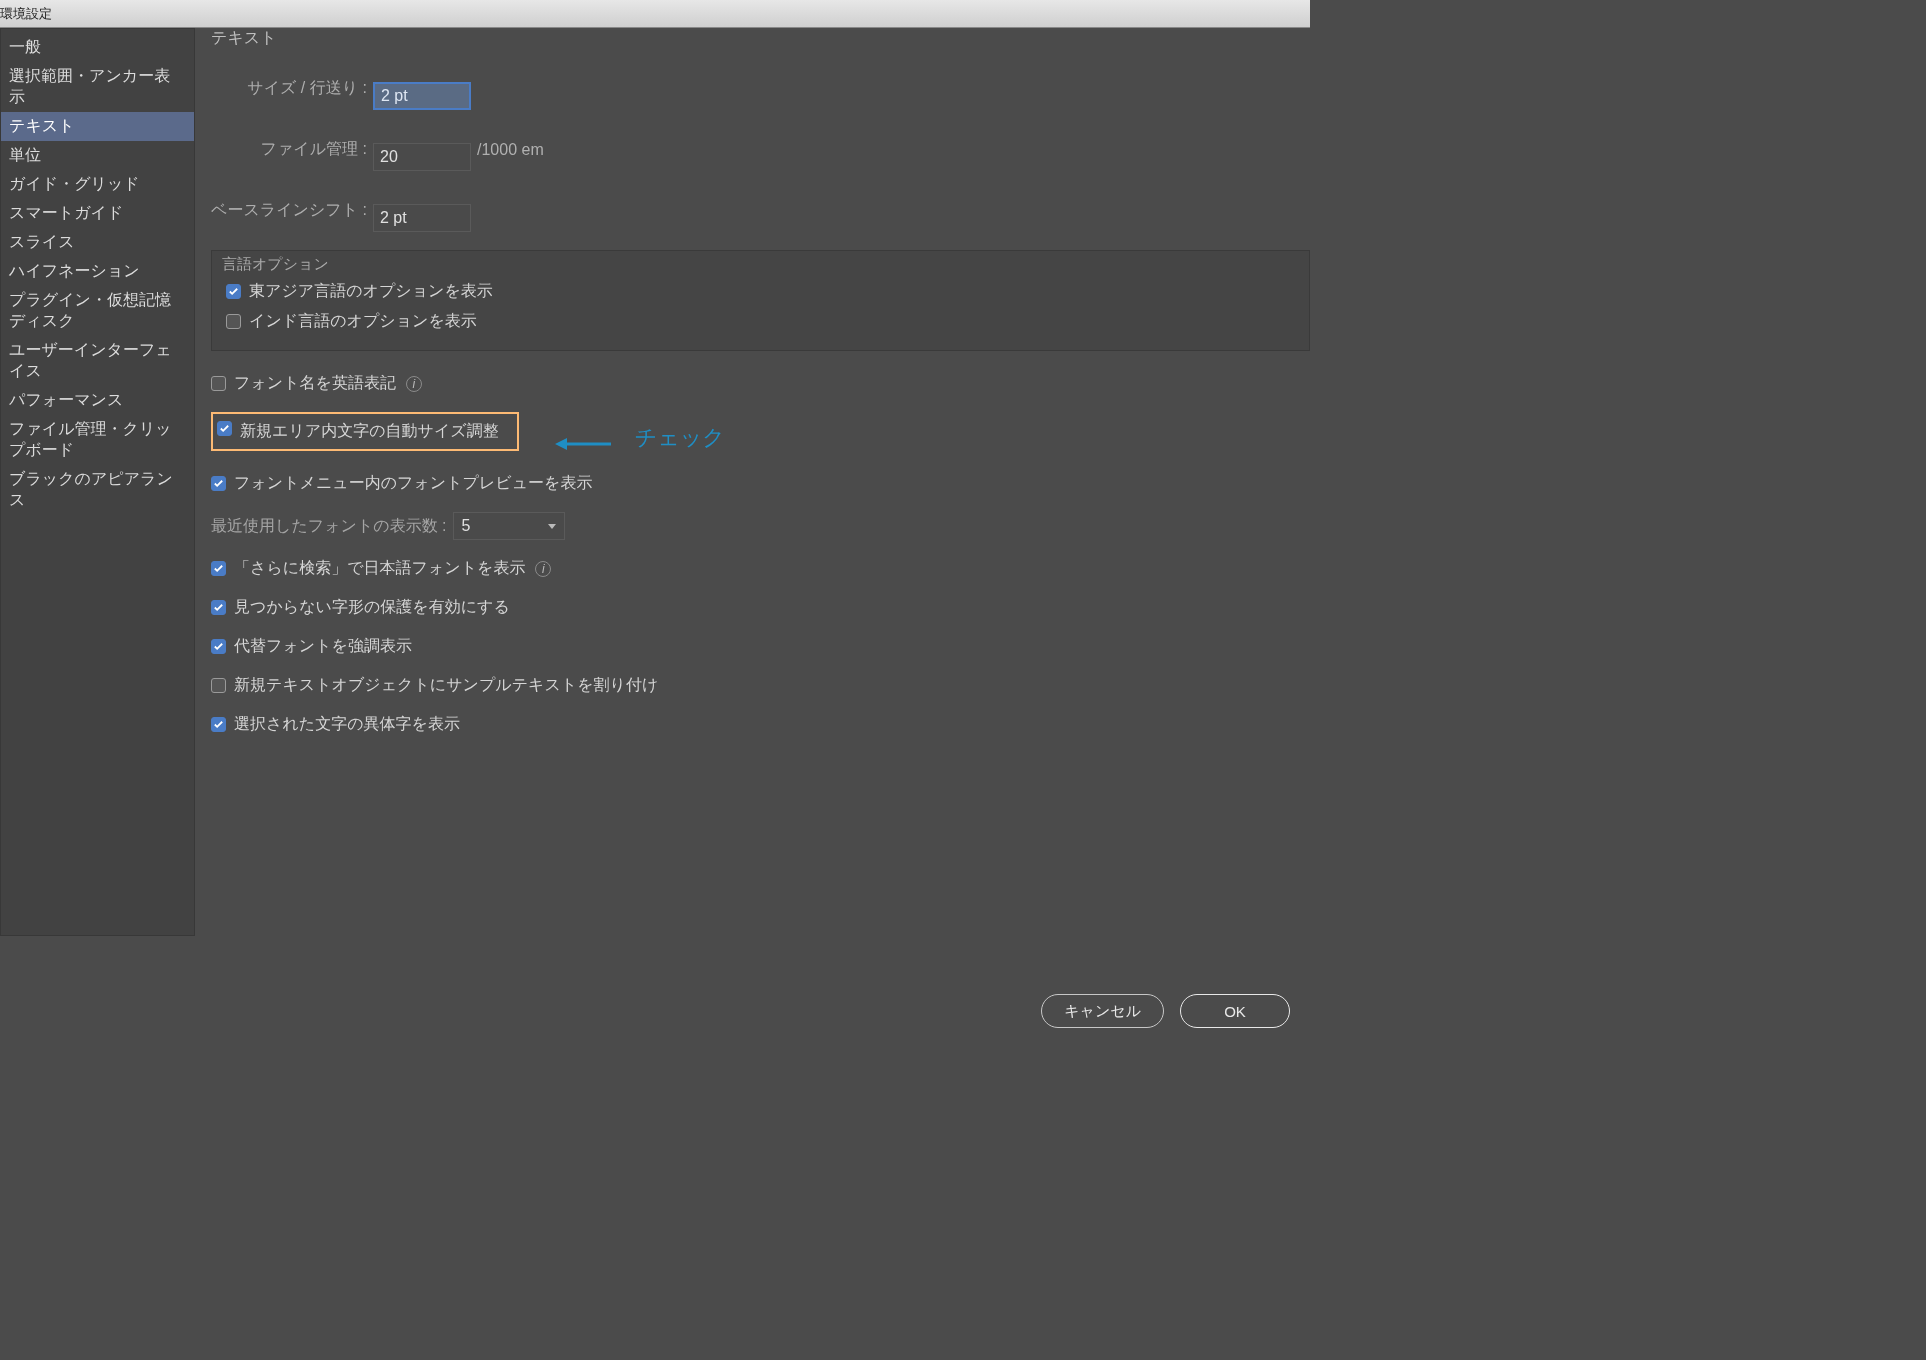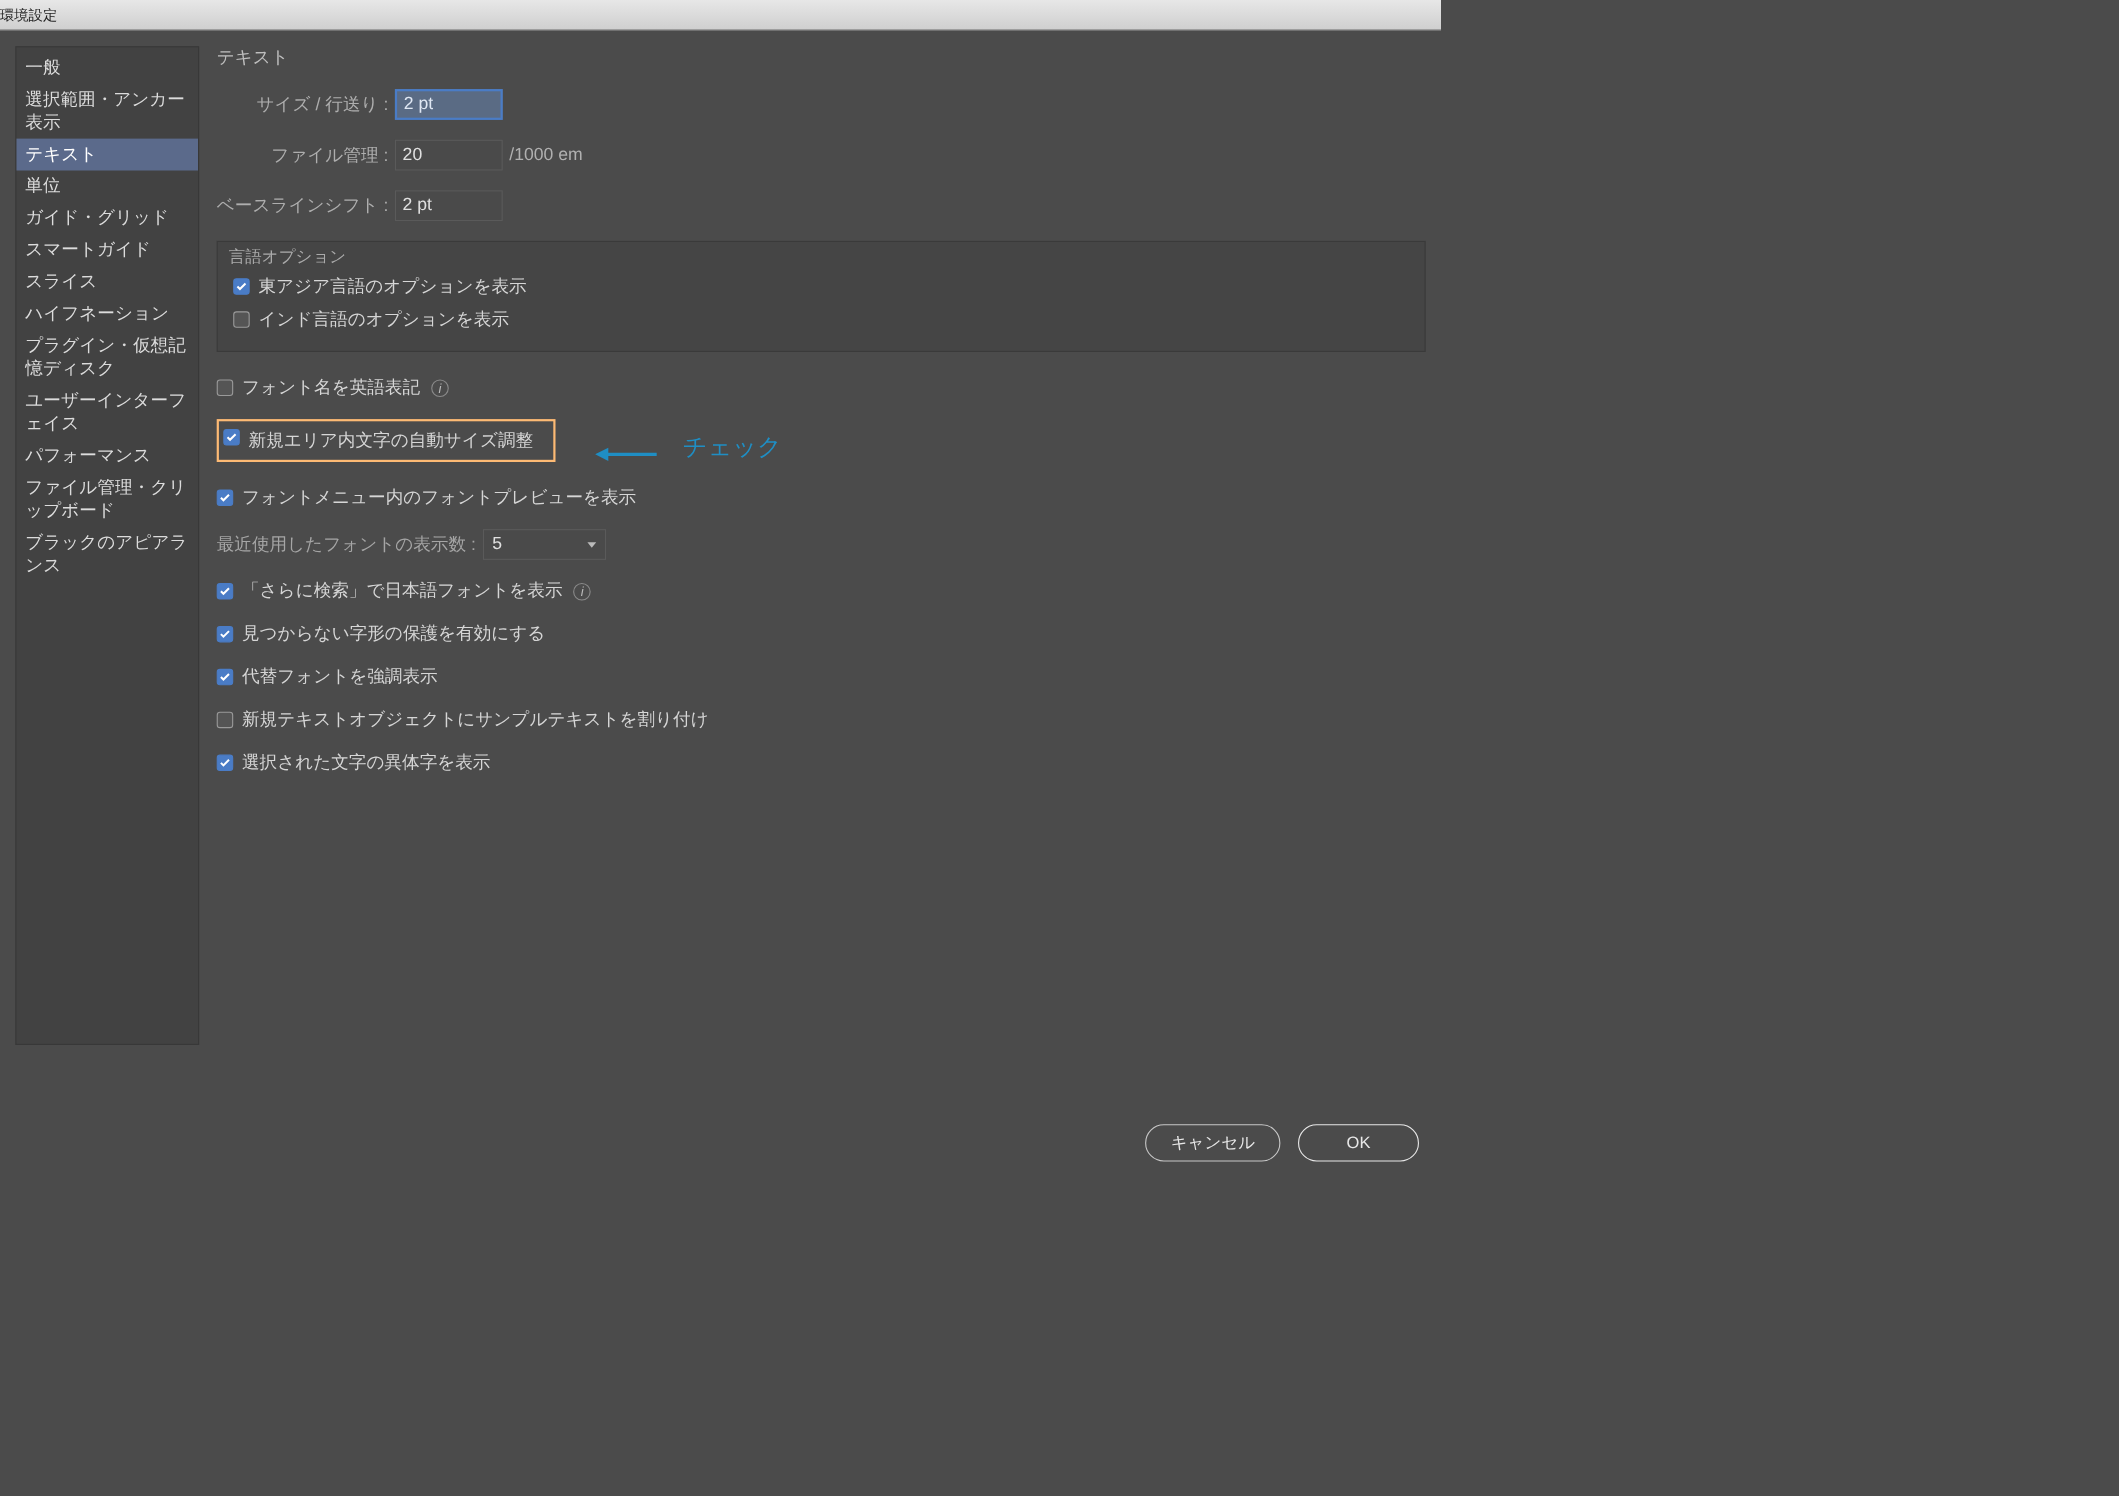--- a/index.html
+++ b/index.html
@@ -18,21 +18,20 @@
   .titlebar {
     height: 28px;
     background: linear-gradient(#e7e7e7, #cfcfcf);
     font-size: 13px;
     color: #222;
     line-height: 28px;
     border-bottom: 1px solid #888;
   }
   .content {
     display: flex;
-    padding: 14px;
     gap: 16px;
     background: #4b4b4b;
   }
   .sidebar {
     width: 262px;
     background: #424242;
     border: 1px solid #383838;
     padding-top: 4px;
     padding-bottom: 420px;
   }
@@ -68,20 +67,21 @@
     color: #aeaeae;
   }
   .text-input {
     background: #4a4a4a;
     border: 1px solid #5a5a5a;
     color: #e0e0e0;
     height: 28px;
     padding: 2px 6px;
     font-size: 16px;
     width: 98px;
+    margin-top: 15px;
   }
   .text-input.highlighted {
     border: 2px solid #4a7cc6;
     background: #5a6b84;
     color: #dfe7f3;
   }
   .field-suffix {
     margin-left: 6px;
     color: #b0b0b0;
   }

